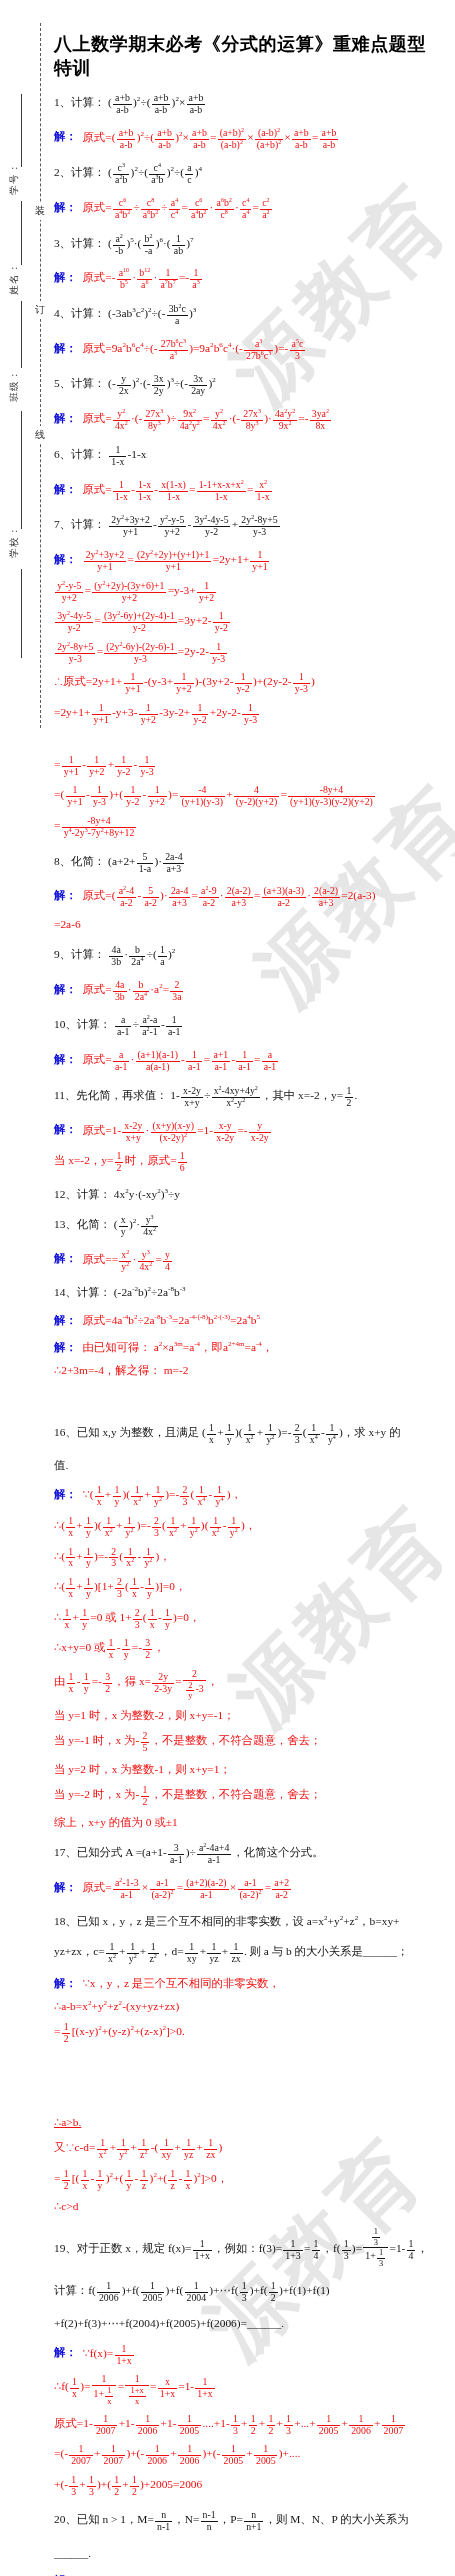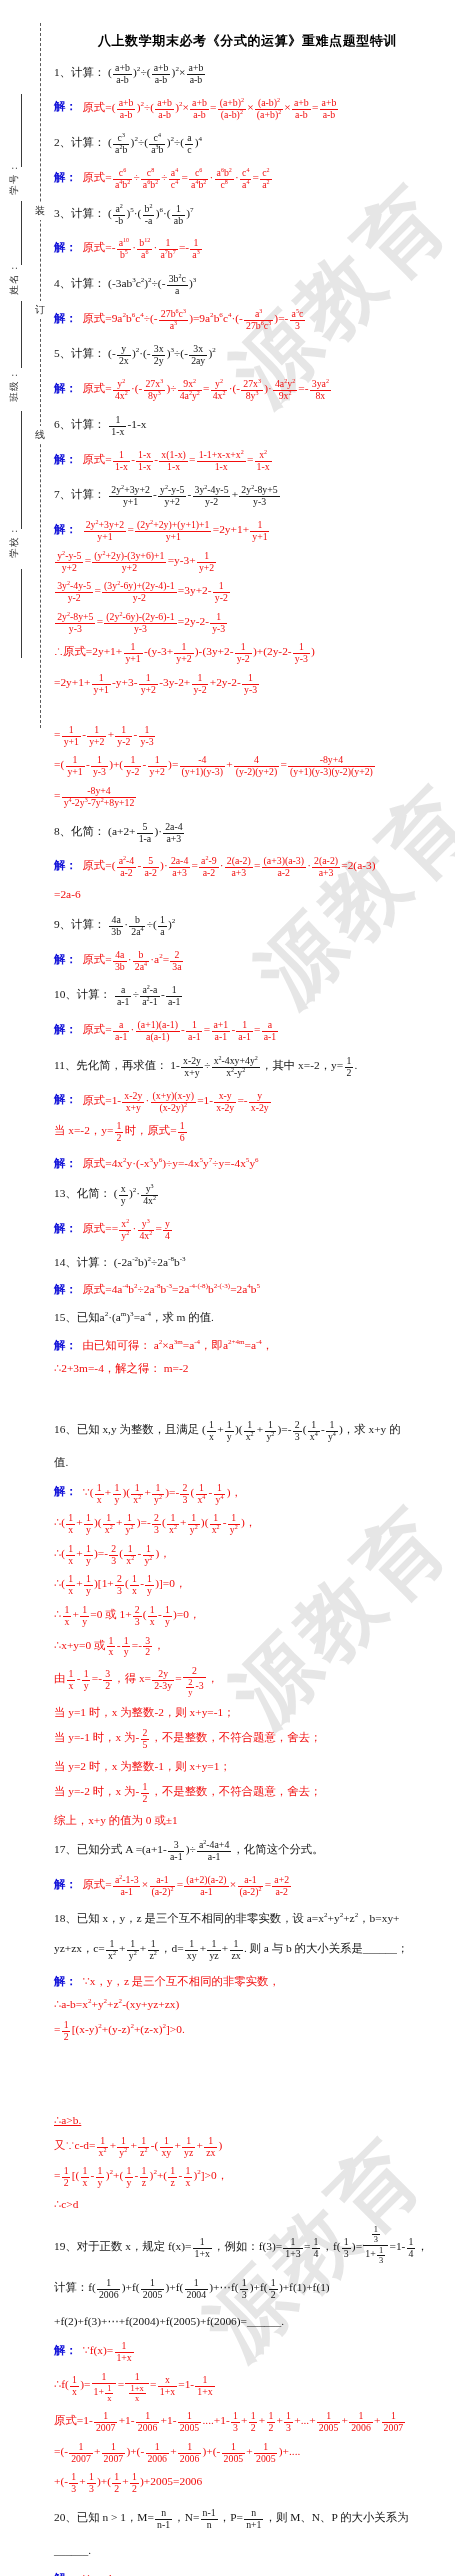--- a/index.html
+++ b/index.html
@@ -17,22 +17,22 @@
   .rot{left:-5.7px;width:40px;text-align:center;transform:rotate(-90deg);letter-spacing:1.3px}
   .chr{left:35px;background:#fff;padding:1.9px 0;font-size:10px}
   .ml0{top:172px}.ml1{top:202px}.ml2{top:272px}.ml3{top:301px}.ml4{top:379px}.ml5{top:426px}.ml6{top:535px}
   
   .wm{position:absolute;font-family:"DejaVu Sans","Liberation Sans",sans-serif;font-weight:bold;
       font-size:82px;letter-spacing:6.3px;color:rgba(130,130,130,0.20);
       transform:rotate(-45deg);pointer-events:none;white-space:nowrap}
   .w0{left:209px;top:240px}.w1{left:234px;top:841px}.w2{left:209px;top:1562px}.w3{left:183px;top:2194px}
   
   .content{position:absolute;left:54px;top:32px;width:387px}
-  .title{font-family:"DejaVu Sans","Liberation Sans",sans-serif;font-size:13px;font-weight:bold;
-         text-align:center;margin:0 0 11.4px 0;letter-spacing:0.6px;color:#000}
+  .title{font-family:"DejaVu Sans","Liberation Sans",sans-serif;font-size:18px;font-weight:bold;
+         text-align:left;margin:0 0 11.4px 0;letter-spacing:0.6px;color:#000}
   .line{font-size:11.4px;line-height:1.35;margin-top:7.6px}
   .problem{color:#151515;margin-top:12.6px}
   .sol,.red{color:#f20d0d}
   .sol{margin-top:12px}
   .jie{color:#1212d9;font-weight:bold;font-family:"DejaVu Sans","Liberation Sans",sans-serif;margin-right:5.7px}
   
   .frac{display:inline-block;vertical-align:-0.75em;text-align:center;font-size:0.86em;line-height:1.12;margin:0 1.3px}
   .frac .num{display:block;border-bottom:0.9px solid currentColor;padding:0 1.9px}
   .frac .den{display:block;padding:0 1.9px}
   sup{font-size:0.62em;line-height:0}
@@ -89,26 +89,25 @@
         <div class="line problem">8、化简： (a+2+<span class="frac"><span class="num">5</span><span class="den">1-a</span></span>)·<span class="frac"><span class="num">2a-4</span><span class="den">a+3</span></span></div>
         <div class="line sol"><span class="jie">解：</span>原式=(<span class="frac"><span class="num">a<sup>2</sup>-4</span><span class="den">a-2</span></span>-<span class="frac"><span class="num">5</span><span class="den">a-2</span></span>)·<span class="frac"><span class="num">2a-4</span><span class="den">a+3</span></span>=<span class="frac"><span class="num">a<sup>2</sup>-9</span><span class="den">a-2</span></span>·<span class="frac"><span class="num">2(a-2)</span><span class="den">a+3</span></span>=<span class="frac"><span class="num">(a+3)(a-3)</span><span class="den">a-2</span></span>·<span class="frac"><span class="num">2(a-2)</span><span class="den">a+3</span></span>=2(a-3)</div>
         <div class="line red">=2a-6</div>
         <div class="line problem">9、计算： <span class="frac"><span class="num">4a</span><span class="den">3b</span></span>·<span class="frac"><span class="num">b</span><span class="den">2a<sup>4</sup></span></span>÷(<span class="frac"><span class="num">1</span><span class="den">a</span></span>)<sup>2</sup></div>
         <div class="line sol"><span class="jie">解：</span>原式=<span class="frac"><span class="num">4a</span><span class="den">3b</span></span>·<span class="frac"><span class="num">b</span><span class="den">2a<sup>4</sup></span></span>·a<sup>2</sup>=<span class="frac"><span class="num">2</span><span class="den">3a</span></span></div>
         <div class="line problem">10、计算： <span class="frac"><span class="num">a</span><span class="den">a-1</span></span>÷<span class="frac"><span class="num">a<sup>2</sup>-a</span><span class="den">a<sup>2</sup>-1</span></span>-<span class="frac"><span class="num">1</span><span class="den">a-1</span></span></div>
         <div class="line sol"><span class="jie">解：</span>原式=<span class="frac"><span class="num">a</span><span class="den">a-1</span></span>·<span class="frac"><span class="num">(a+1)(a-1)</span><span class="den">a(a-1)</span></span>-<span class="frac"><span class="num">1</span><span class="den">a-1</span></span>=<span class="frac"><span class="num">a+1</span><span class="den">a-1</span></span>-<span class="frac"><span class="num">1</span><span class="den">a-1</span></span>=<span class="frac"><span class="num">a</span><span class="den">a-1</span></span></div>
         <div class="line problem">11、先化简，再求值： 1-<span class="frac"><span class="num">x-2y</span><span class="den">x+y</span></span>÷<span class="frac"><span class="num">x<sup>2</sup>-4xy+4y<sup>2</sup></span><span class="den">x<sup>2</sup>-y<sup>2</sup></span></span>，其中 x=-2，y=<span class="frac"><span class="num">1</span><span class="den">2</span></span>.</div>
         <div class="line sol"><span class="jie">解：</span>原式=1-<span class="frac"><span class="num">x-2y</span><span class="den">x+y</span></span>·<span class="frac"><span class="num">(x+y)(x-y)</span><span class="den">(x-2y)<sup>2</sup></span></span>=1-<span class="frac"><span class="num">x-y</span><span class="den">x-2y</span></span>=-<span class="frac"><span class="num">y</span><span class="den">x-2y</span></span></div>
         <div class="line red">当 x=-2，y=<span class="frac"><span class="num">1</span><span class="den">2</span></span>时，原式=<span class="frac"><span class="num">1</span><span class="den">6</span></span></div>
-        <div class="line sol"><span class="jie">解：</span>原式=4x<sup>2</sup>y·(-x<sup>3</sup>y<sup>6</sup>)÷y=-4x<sup>5</sup>y<sup>7</sup>÷y=-4x<sup>5</sup>y<sup>6</sup></div>
+        <div class="line problem">12、计算： 4x<sup>2</sup>y·(-xy<sup>2</sup>)<sup>3</sup>÷y</div>
         <div class="line problem">13、化简： (<span class="frac"><span class="num">x</span><span class="den">y</span></span>)<sup>2</sup>·<span class="frac"><span class="num">y<sup>3</sup></span><span class="den">4x<sup>2</sup></span></span></div>
         <div class="line sol"><span class="jie">解：</span>原式==<span class="frac"><span class="num">x<sup>2</sup></span><span class="den">y<sup>2</sup></span></span>·<span class="frac"><span class="num">y<sup>3</sup></span><span class="den">4x<sup>2</sup></span></span>=<span class="frac"><span class="num">y</span><span class="den">4</span></span></div>
         <div class="line problem">14、计算： (-2a<sup>-2</sup>b)<sup>2</sup>÷2a<sup>-8</sup>b<sup>-3</sup></div>
         <div class="line sol"><span class="jie">解：</span>原式=4a<sup>-4</sup>b<sup>2</sup>÷2a<sup>-8</sup>b<sup>-3</sup>=2a<sup>-4-(-8)</sup>b<sup>2-(-3)</sup>=2a<sup>4</sup>b<sup>5</sup></div>
-        <div class="line problem">15、已知a<sup>2</sup>·(a<sup>m</sup>)<sup>3</sup>=a<sup>-4</sup>，求 m 的值.</div>
         <div class="line sol"><span class="jie">解：</span>由已知可得： a<sup>2</sup>×a<sup>3m</sup>=a<sup>-4</sup>，即a<sup>2+4m</sup>=a<sup>-4</sup>，</div>
         <div class="line red">∴2+3m=-4，解之得： m=-2</div>
         <div class="line problem" style="margin-top: 44px;">16、已知 x,y 为整数，且满足 (<span class="frac"><span class="num">1</span><span class="den">x</span></span>+<span class="frac"><span class="num">1</span><span class="den">y</span></span>)(<span class="frac"><span class="num">1</span><span class="den">x<sup>2</sup></span></span>+<span class="frac"><span class="num">1</span><span class="den">y<sup>2</sup></span></span>)=-<span class="frac"><span class="num">2</span><span class="den">3</span></span>(<span class="frac"><span class="num">1</span><span class="den">x<sup>4</sup></span></span>-<span class="frac"><span class="num">1</span><span class="den">y<sup>4</sup></span></span>)，求 x+y 的</div>
         <div class="line problem">值.</div>
         <div class="line sol"><span class="jie">解：</span>∵(<span class="frac"><span class="num">1</span><span class="den">x</span></span>+<span class="frac"><span class="num">1</span><span class="den">y</span></span>)(<span class="frac"><span class="num">1</span><span class="den">x<sup>2</sup></span></span>+<span class="frac"><span class="num">1</span><span class="den">y<sup>2</sup></span></span>)=-<span class="frac"><span class="num">2</span><span class="den">3</span></span>(<span class="frac"><span class="num">1</span><span class="den">x<sup>4</sup></span></span>-<span class="frac"><span class="num">1</span><span class="den">y<sup>4</sup></span></span>)，</div>
         <div class="line red">∴(<span class="frac"><span class="num">1</span><span class="den">x</span></span>+<span class="frac"><span class="num">1</span><span class="den">y</span></span>)(<span class="frac"><span class="num">1</span><span class="den">x<sup>2</sup></span></span>+<span class="frac"><span class="num">1</span><span class="den">y<sup>2</sup></span></span>)=-<span class="frac"><span class="num">2</span><span class="den">3</span></span>(<span class="frac"><span class="num">1</span><span class="den">x<sup>2</sup></span></span>+<span class="frac"><span class="num">1</span><span class="den">y<sup>2</sup></span></span>)(<span class="frac"><span class="num">1</span><span class="den">x<sup>2</sup></span></span>-<span class="frac"><span class="num">1</span><span class="den">y<sup>2</sup></span></span>)，</div>
         <div class="line red">∴(<span class="frac"><span class="num">1</span><span class="den">x</span></span>+<span class="frac"><span class="num">1</span><span class="den">y</span></span>)=-<span class="frac"><span class="num">2</span><span class="den">3</span></span>(<span class="frac"><span class="num">1</span><span class="den">x<sup>2</sup></span></span>-<span class="frac"><span class="num">1</span><span class="den">y<sup>2</sup></span></span>)，</div>
         <div class="line red">∴(<span class="frac"><span class="num">1</span><span class="den">x</span></span>+<span class="frac"><span class="num">1</span><span class="den">y</span></span>)[1+<span class="frac"><span class="num">2</span><span class="den">3</span></span>(<span class="frac"><span class="num">1</span><span class="den">x</span></span>-<span class="frac"><span class="num">1</span><span class="den">y</span></span>)]=0，</div>
         <div class="line red">∴<span class="frac"><span class="num">1</span><span class="den">x</span></span>+<span class="frac"><span class="num">1</span><span class="den">y</span></span>=0 或 1+<span class="frac"><span class="num">2</span><span class="den">3</span></span>(<span class="frac"><span class="num">1</span><span class="den">x</span></span>-<span class="frac"><span class="num">1</span><span class="den">y</span></span>)=0，</div>
         <div class="line red">∴x+y=0 或<span class="frac"><span class="num">1</span><span class="den">x</span></span>-<span class="frac"><span class="num">1</span><span class="den">y</span></span>=-<span class="frac"><span class="num">3</span><span class="den">2</span></span>，</div>

